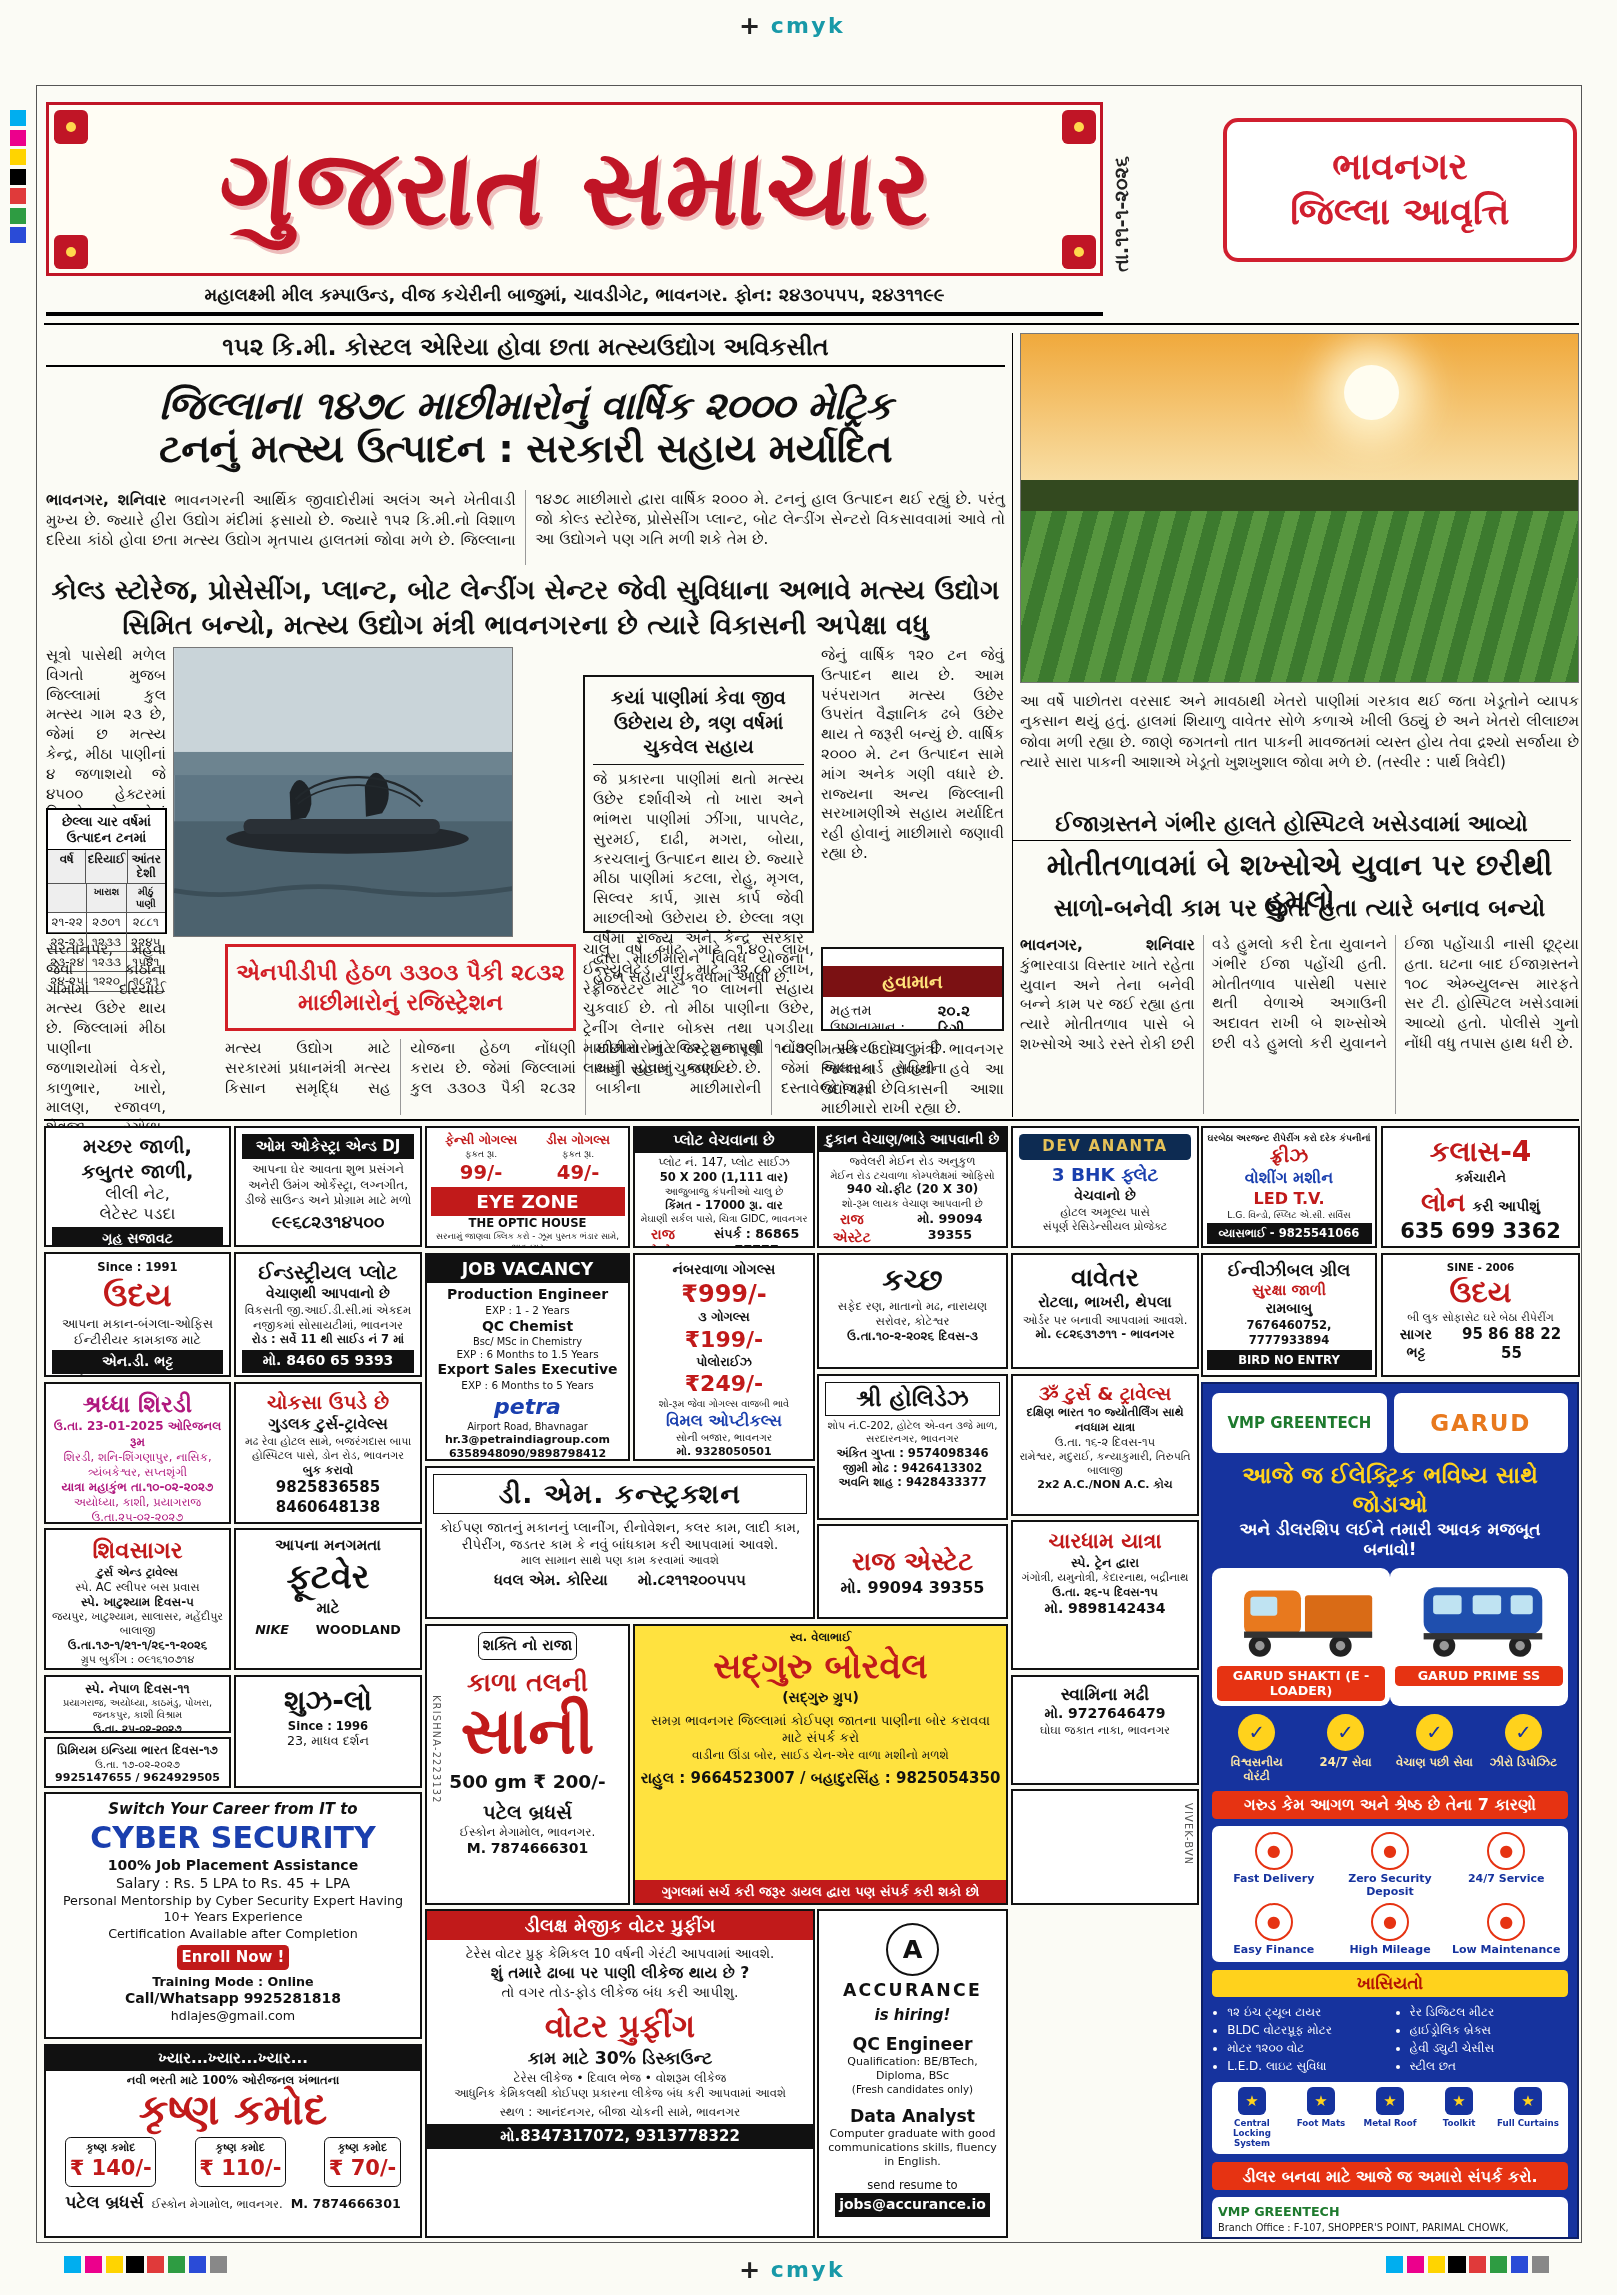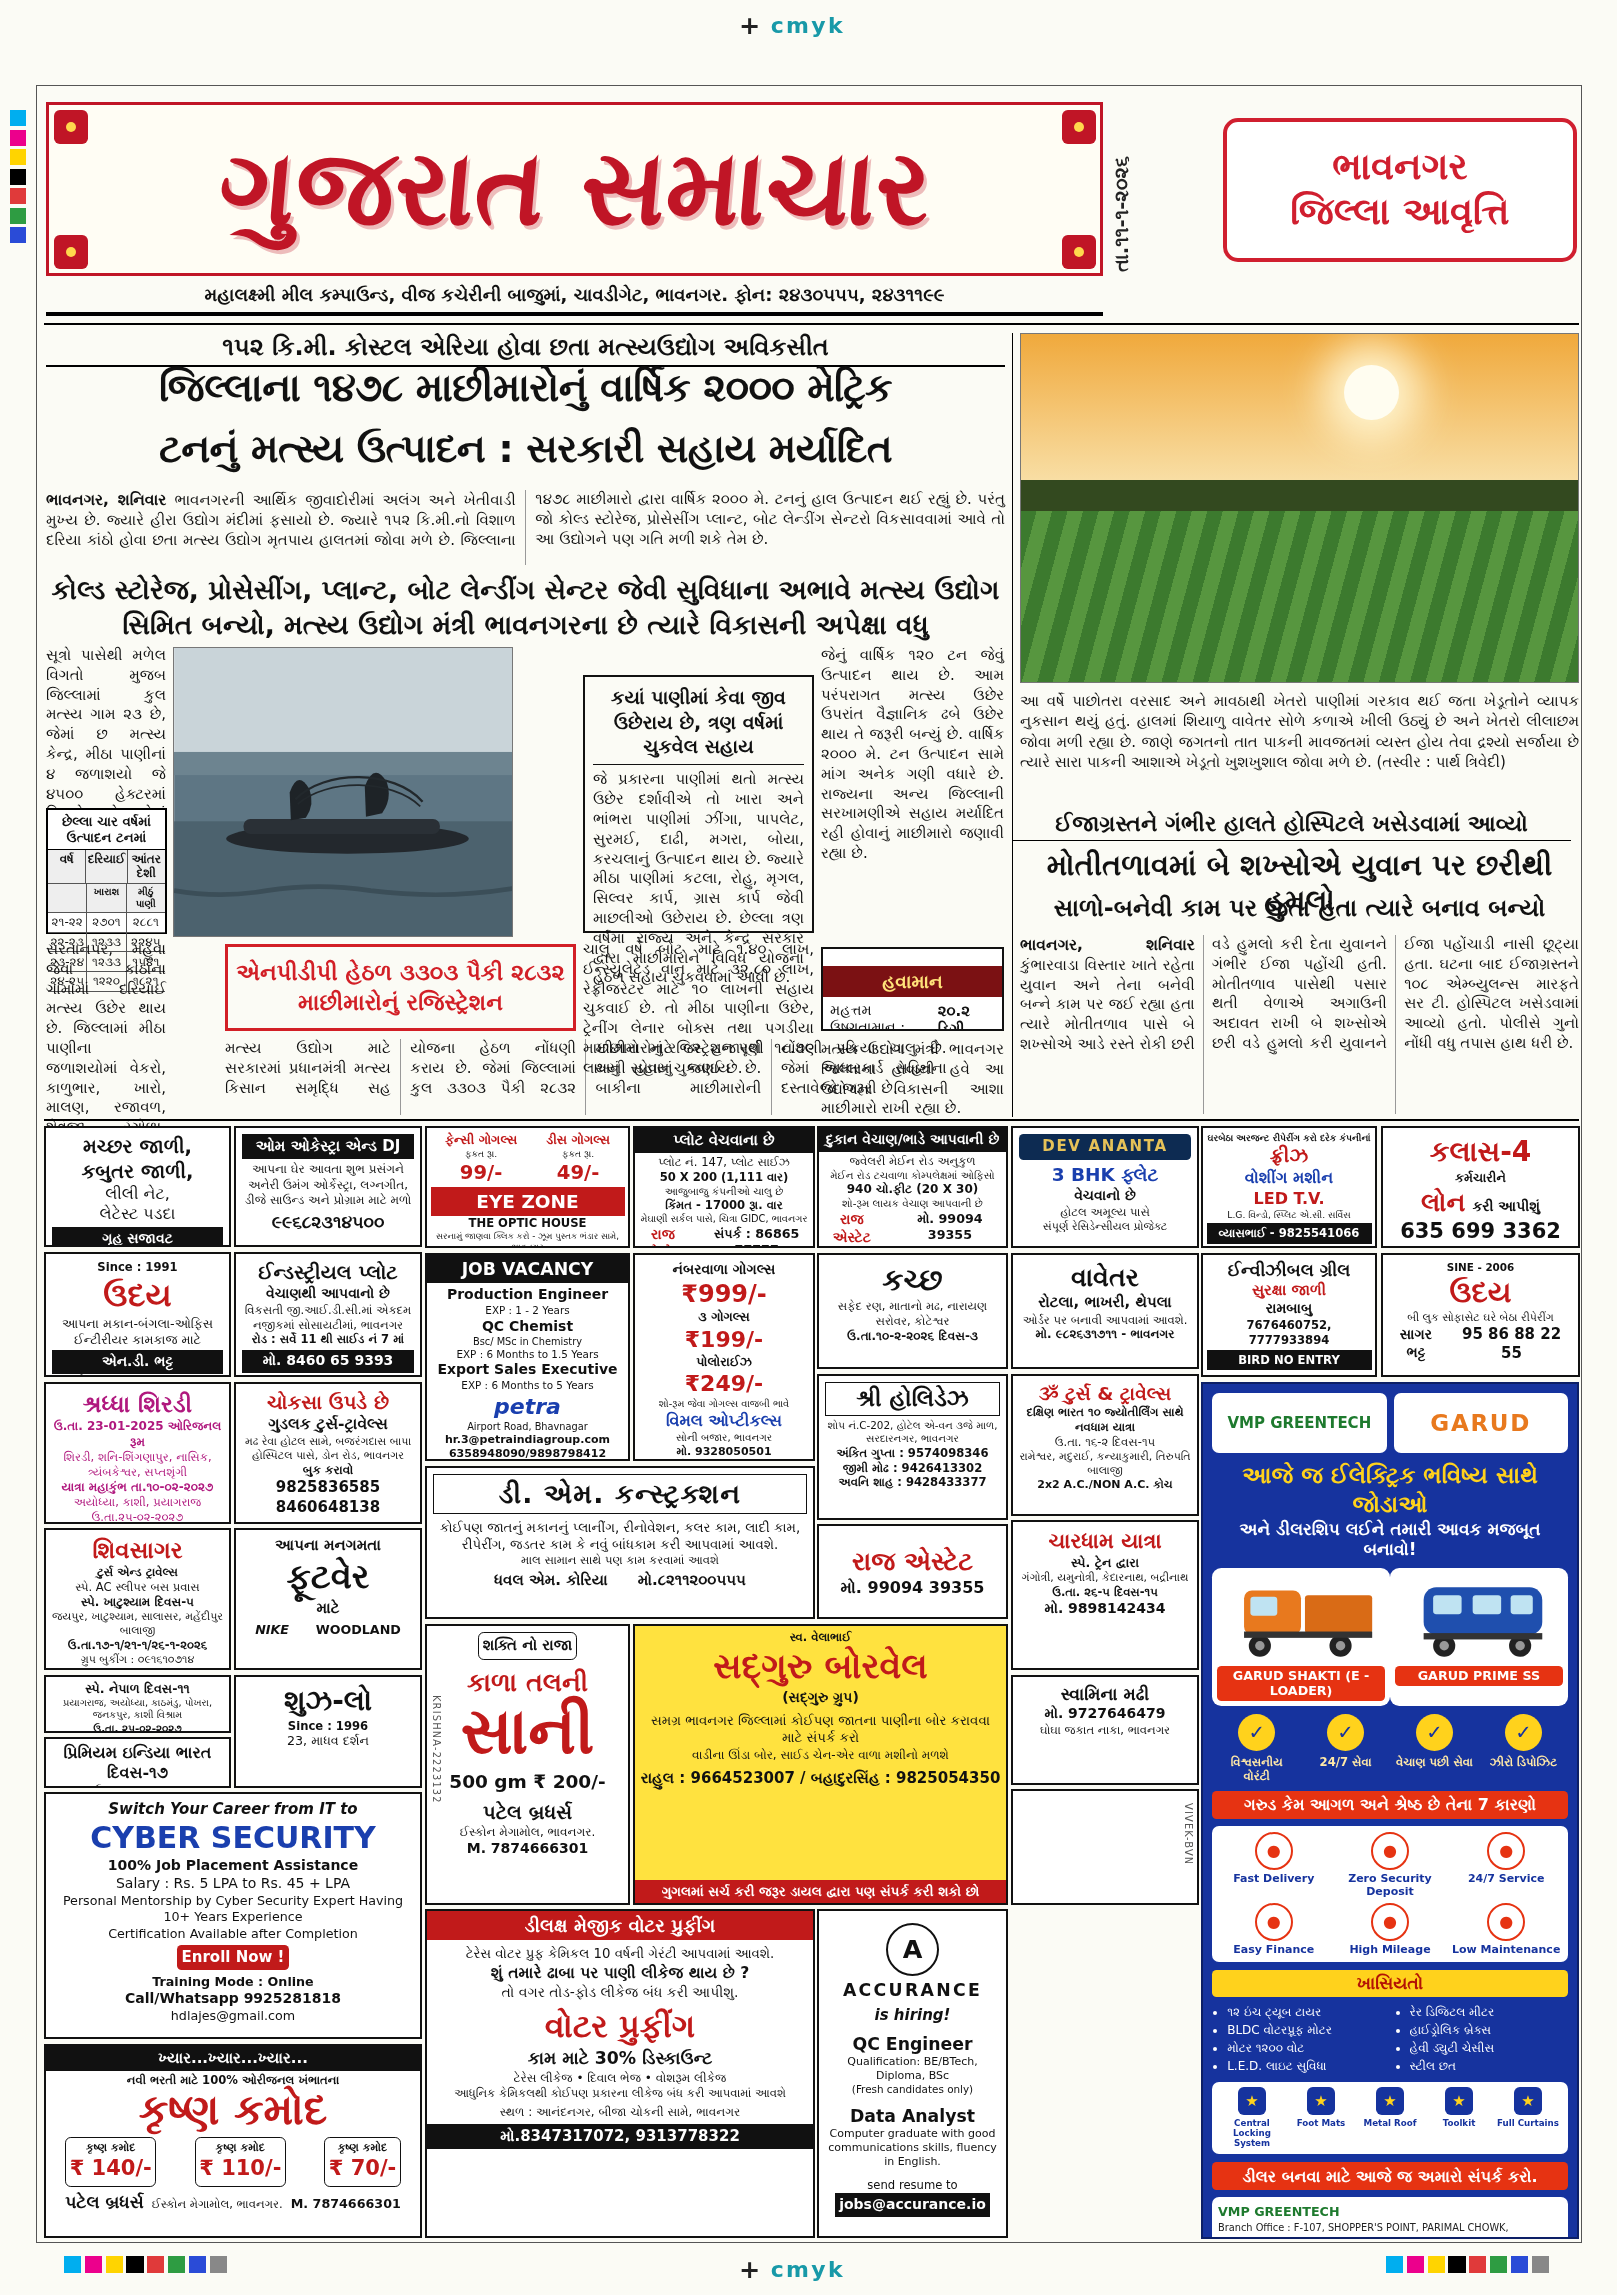--- a/index.html
+++ b/index.html
@@ -120,21 +120,21 @@
   <div class="abs edition" style="left:1223px;top:118px;width:354px;height:144px;">
     <div>ભાવનગર</div>
     <div>જિલ્લા આવૃત્તિ</div>
   </div>
 
   <div class="abs addr" style="left:46px;top:284px;width:1057px;">મહાલક્ષ્મી મીલ કમ્પાઉન્ડ, વીજ કચેરીની બાજુમાં, ચાવડીગેટ, ભાવનગર. ફોન: ૨૪૩૦૫૫૫, ૨૪૩૧૧૯૯</div>
 
   <div class="abs rule" style="left:44px;top:323px;width:1535px;height:1.7px;"></div>
 
   <div class="abs kicker" style="left:46px;top:333px;width:959px;">૧૫૨ કિ.મી. કોસ્ટલ એરિયા હોવા છતા મત્સ્યઉદ્યોગ અવિકસીત</div>
-  <div class="abs h1" style="left:46px;top:365px;width:959px;">જિલ્લાના ૧૪૭૮ માછીમારોનું વાર્ષિક ૨૦૦૦ મેટ્રિક</div>
+  <div class="abs h1" style="left:46px;top:383px;width:959px;font-style:italic;">જિલ્લાના ૧૪૭૮ માછીમારોનું વાર્ષિક ૨૦૦૦ મેટ્રિક</div>
   <div class="abs h1" style="left:46px;top:426px;width:959px;">ટનનું મત્સ્ય ઉત્પાદન : સરકારી સહાય મર્યાદિત</div>
 
   <div class="abs body cols2" style="left:46px;top:490px;width:959px;height:75px;">
     <b>ભાવનગર, શનિવાર</b>
     <span>ભાવનગરની આર્થિક જીવાદોરીમાં અલંગ અને ખેતીવાડી મુખ્ય છે. જ્યારે હીરા ઉદ્યોગ મંદીમાં ફસાયો છે. જ્યારે ૧૫૨ કિ.મી.નો વિશાળ દરિયા કાંઠો હોવા છતા મત્સ્ય ઉદ્યોગ</span>
     <span>મૃતપાય હાલતમાં જોવા મળે છે. જિલ્લાના ૧૪૭૮ માછીમારો દ્વારા વાર્ષિક ૨૦૦૦ મે. ટનનું હાલ ઉત્પાદન થઈ રહ્યું છે. પરંતુ જો કોલ્ડ સ્ટોરેજ, પ્રોસેસીંગ પ્લાન્ટ, બોટ લેન્ડીંગ સેન્ટરો વિકસાવવામાં આવે તો આ ઉદ્યોગને પણ ગતિ મળી શકે તેમ છે.</span>
   </div>
 
   <div class="abs sub" style="left:46px;top:573px;width:959px;">કોલ્ડ સ્ટોરેજ, પ્રોસેસીંગ, પ્લાન્ટ, બોટ લેન્ડીંગ સેન્ટર જેવી સુવિધાના અભાવે મત્સ્ય ઉદ્યોગ સિમિત બન્યો, મત્સ્ય ઉદ્યોગ મંત્રી ભાવનગરના છે ત્યારે વિકાસની અપેક્ષા વધુ</div>
 
@@ -273,21 +273,21 @@
     <div style="font-size:11px;">ગ્રુપ બુકીંગ : ૦૯૧૬૧૦૭૧૪</div>
   </div>
 
   <div class="ad" style="left:44px;top:1675px;width:187px;height:58px;padding:3.5px;">
     <div style="font-size:12.7px;font-weight:bold;">સ્પે. નેપાળ દિવસ-૧૧</div>
     <div style="font-size:9.8px;">પ્રયાગરાજ, અયોધ્યા, કાઠમંડુ, પોખરા, જનકપુર, કાશી વિશ્રામ</div>
     <div style="font-size:10.4px;font-weight:bold;">ઉ.તા. ૨૫-૦૨-૨૦૨૭</div>
   </div>
 
   <div class="ad" style="left:44px;top:1737px;width:187px;height:51px;padding:3.5px;">
-    <div style="font-size:16px;font-weight:bold;">પ્રિમિયમ ઇન્ડિયા ભારત દિવસ-૧૭</div>
+    <div style="font-size:12px;font-weight:bold;">પ્રિમિયમ ઇન્ડિયા ભારત દિવસ-૧૭</div>
     <div style="font-size:10.4px;">ઉ.તા. ૧૭-૦૨-૨૦૨૭</div>
     <div style="font-size:11px;font-weight:bold;">9925147655 / 9624929505</div>
   </div>
 
   <div class="ad" style="left:44px;top:1792px;width:378px;height:247px;">
     <div style="font-size:15px;font-style:italic;font-weight:bold;">Switch Your Career from IT to</div>
     <div class="big blue" style="font-size:30px;">CYBER SECURITY</div>
     <div style="font-size:14px;font-weight:bold;">100% Job Placement Assistance</div>
     <div style="font-size:14px;">Salary : Rs. 5 LPA to Rs. 45 + LPA</div>
     <div style="font-size:12.7px;">Personal Mentorship by Cyber Security Expert Having 10+ Years Experience</div>

